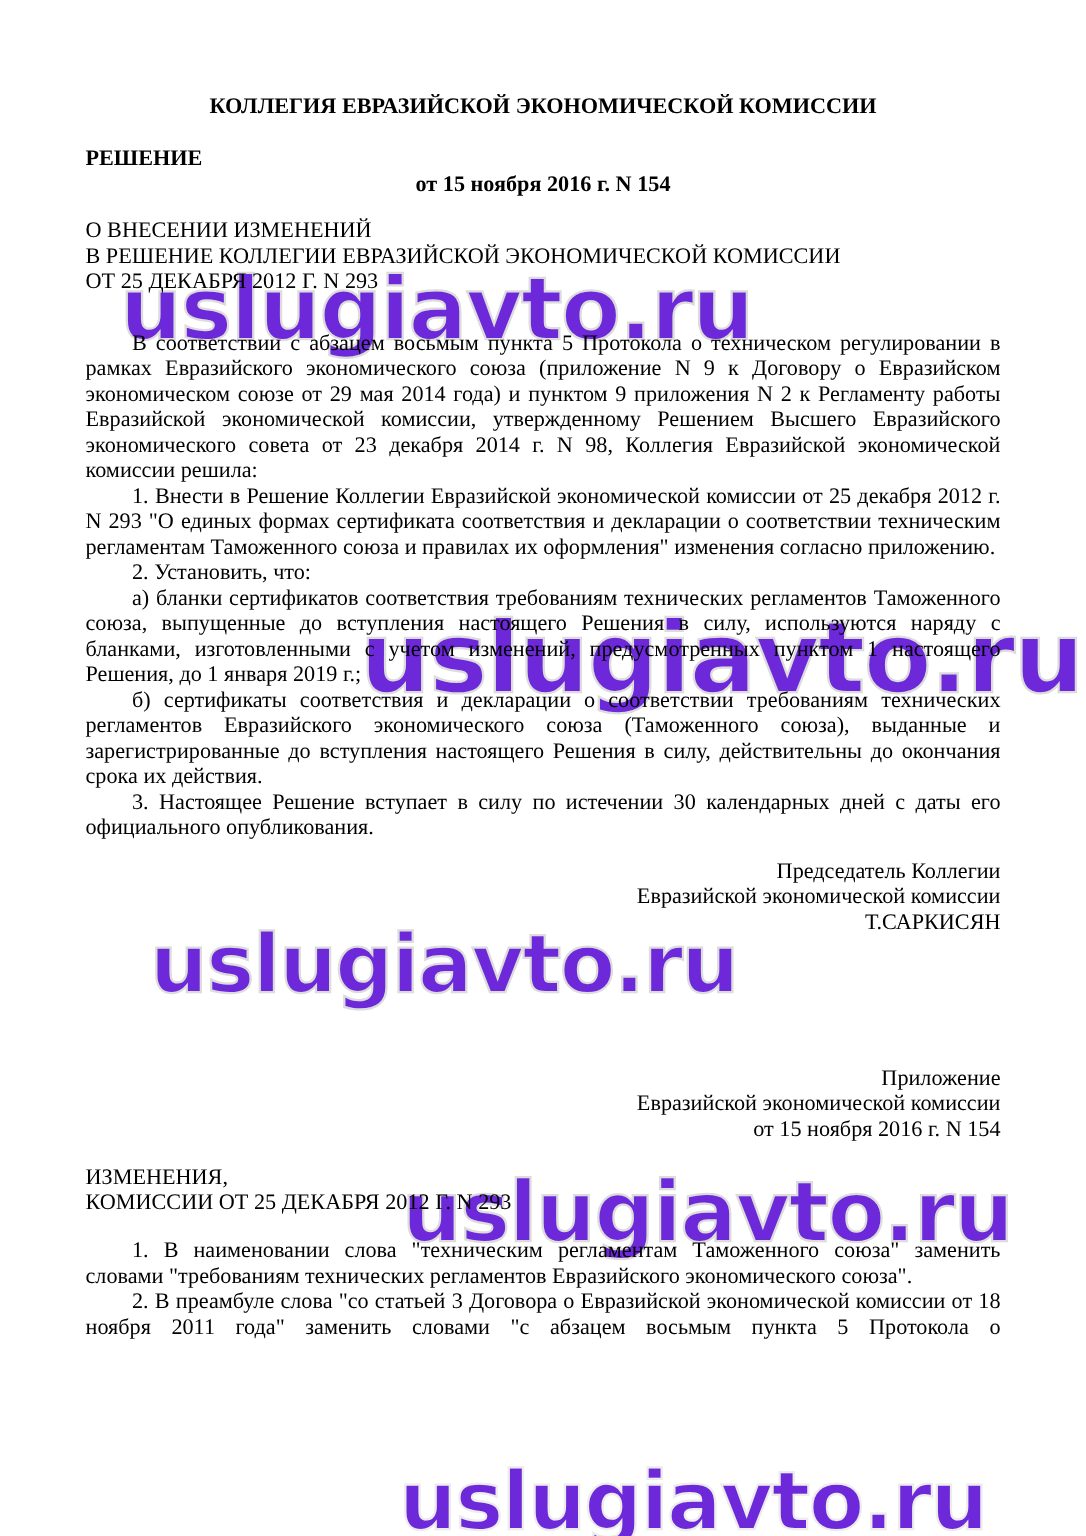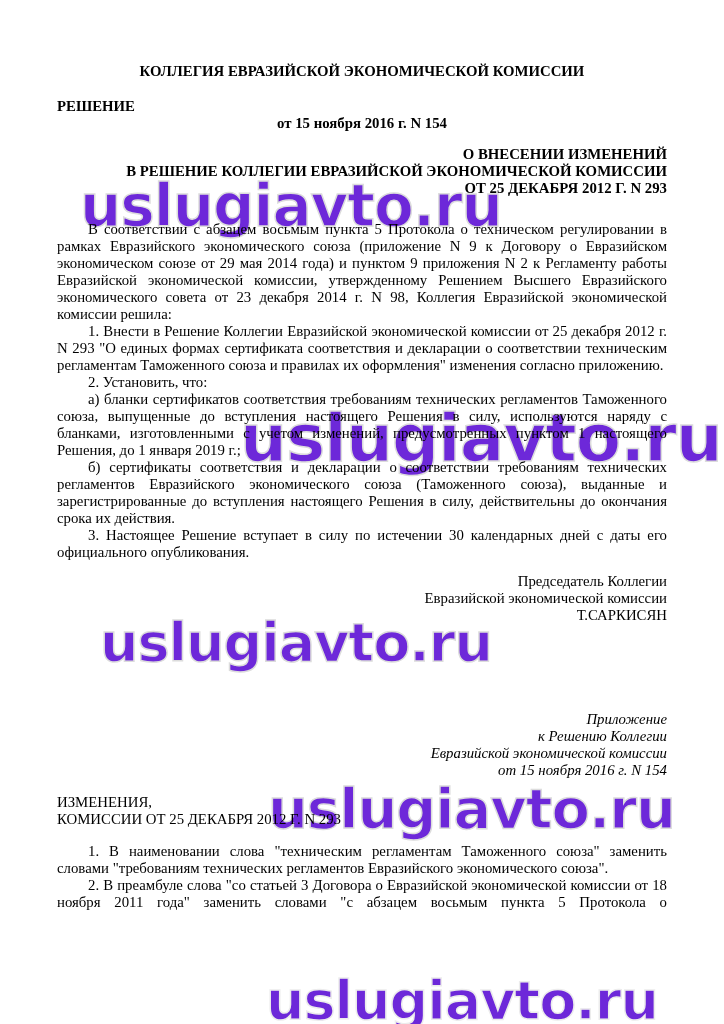--- a/index.html
+++ b/index.html
@@ -34,42 +34,41 @@
     margin-top: 18px;
     text-align: left;
     font-weight: bold;
   }
   .doc-date {
     text-align: center;
     font-weight: bold;
   }
   .subject {
     margin-top: 14px;
-    text-align: right;
-    font-weight: bold;
+    text-align: left;
+    font-weight: normal;
   }
   .body-block {
     margin-top: 24px;
   }
   .body-block p, .annex-body p {
     margin: 0;
     text-indent: 31px;
     text-align: justify;
   }
   .force-justify {
     text-align-last: justify;
   }
   .signature {
     margin-top: 12px;
     text-align: right;
   }
   .annex-ref {
     margin-top: 87px;
     text-align: right;
-    font-style: italic;
   }
   .annex-heading {
     margin-top: 15px;
     text-align: left;
   }
   .annex-body {
     margin-top: 15px;
   }
   
   .wm {
@@ -123,21 +122,20 @@
     </div>
 
     <div class="signature">
       <div>Председатель Коллегии</div>
       <div>Евразийской экономической комиссии</div>
       <div>Т.САРКИСЯН</div>
     </div>
 
     <div class="annex-ref">
       <div>Приложение</div>
-      <div>к Решению Коллегии</div>
       <div>Евразийской экономической комиссии</div>
       <div>от 15 ноября 2016 г. N 154</div>
     </div>
 
     <div class="annex-heading">
       <div>ИЗМЕНЕНИЯ,</div>
       <div>КОМИССИИ ОТ 25 ДЕКАБРЯ 2012 Г. N 293</div>
     </div>
 
     <div class="annex-body">

